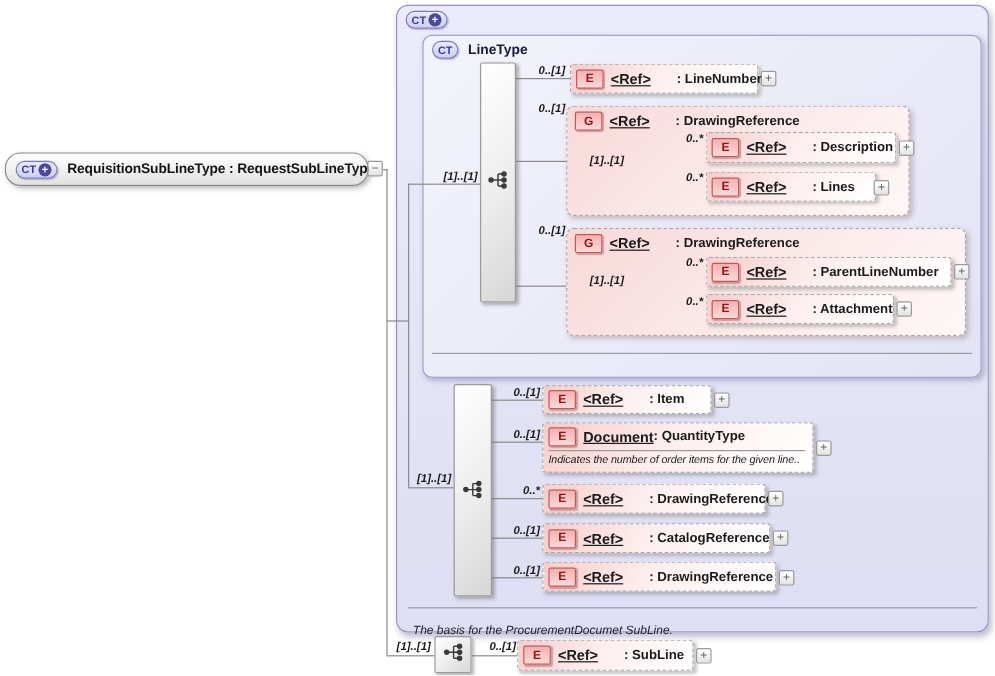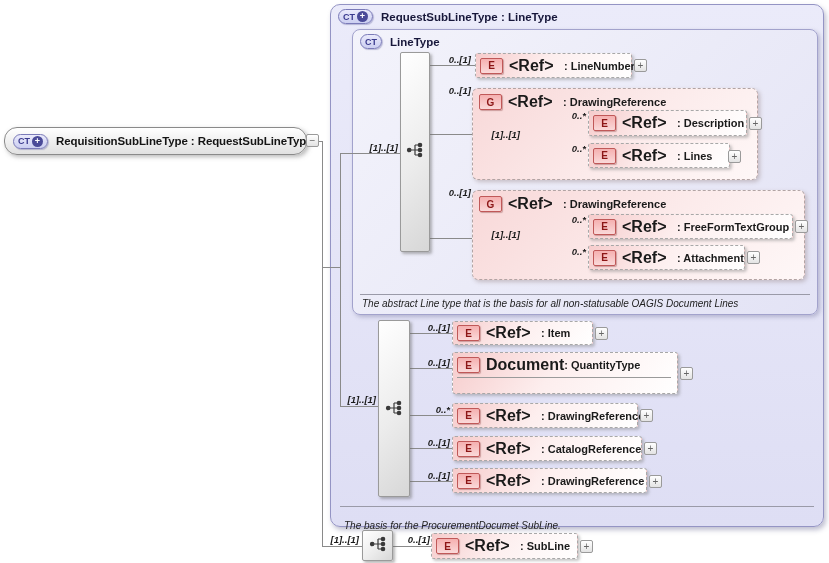--- a/index.html
+++ b/index.html
@@ -47,21 +47,21 @@
 
   
   .ebox{position:absolute;height:25px;box-sizing:border-box;border:1px dashed #a8a8a8;border-radius:3px;
         background:linear-gradient(125deg,#f6cccc 0%,#fdeeee 45%,#ffffff 100%);
         box-shadow:2px 2px 3px rgba(130,130,130,.45);
         display:flex;align-items:center;padding:0 2px 0 4px;white-space:nowrap;}
   .eicon{width:23px;height:16px;box-sizing:border-box;border:1px solid #c05858;border-radius:2px;
          background:linear-gradient(180deg,#f5b0b0,#fad9d9);color:#8c1616;
          font-size:10px;font-weight:bold;display:inline-flex;align-items:center;justify-content:center;
          box-shadow:1px 1px 1px rgba(150,80,80,.45);flex:0 0 auto;}
-  .ename{font-size:16px;font-weight:bold;color:#1a1a1a;margin-left:6px;min-width:55px;display:inline-block;}
+  .ename{font-size:12px;font-weight:bold;color:#1a1a1a;margin-left:6px;min-width:55px;display:inline-block;text-decoration:underline;}
   .etype{font-size:11px;font-weight:bold;color:#1a1a1a;}
 
   
   .gbox{position:absolute;box-sizing:border-box;border:1px dashed #b2a4a4;border-radius:6px;
         background:linear-gradient(135deg,#f8d8d8 0%,#fcebeb 55%,#fef7f7 100%);
         box-shadow:2px 2px 4px rgba(140,120,120,.4);}
   .ghead{display:flex;align-items:center;padding:4px 0 0 6px;white-space:nowrap;}
 
   
   .qbox{display:block;height:42px;padding:3px 6px 0 4px;}
@@ -88,31 +88,29 @@
 <div class="canvas">
 
   <div class="frame1"></div>
   <div class="frame2"></div>
 
   <div class="framehead" style="left:338px;top:9px;">
     <span class="ctpill">
         <span>CT</span>
         <span class="ctplus">+</span>
       </span>
-    <span class="boxtitle">RequestSubLineType : LineType</span>
   </div>
   <div class="framehead" style="left:360px;top:34px;">
     <span class="ctpill">
         <span>CT</span>
       </span>
     <span class="boxtitle">LineType</span>
   </div>
 
   <div class="sep" style="left:360px;top:294px;width:450px;"></div>
-  <div class="note" style="left:362px;top:298px;">The abstract Line type that is the basis for all non-statusable OAGIS Document Lines</div>
   <div class="sep" style="left:340px;top:506px;width:474px;"></div>
   <div class="note" style="left:344px;top:520px;">The basis for the ProcurementDocumet SubLine.</div>
 
   <div class="rootbox">
     <span class="ctpill">
         <span>CT</span>
         <span class="ctplus">+</span>
       </span>
     <span class="roottitle">RequisitionSubLineType : RequestSubLineType</span>
   </div>
@@ -239,21 +237,21 @@
   <div class="ebox" style="left:588px;top:143px;width:142px;">
     <span class="eicon">E</span>
     <span class="ename">&lt;Ref&gt;</span>
     <span class="etype">: Lines</span>
   </div>
   <div class="expander" style="left:728px;top:150px;">+</div>
 
   <div class="ebox" style="left:588px;top:214px;width:205px;">
     <span class="eicon">E</span>
     <span class="ename">&lt;Ref&gt;</span>
-    <span class="etype">: FreeFormTextGroup</span>
+    <span class="etype">: ParentLineNumber</span>
   </div>
   <div class="expander" style="left:795px;top:220px;">+</div>
 
   <div class="ebox" style="left:588px;top:245px;width:157px;">
     <span class="eicon">E</span>
     <span class="ename">&lt;Ref&gt;</span>
     <span class="etype">: Attachment</span>
   </div>
   <div class="expander" style="left:747px;top:251px;">+</div>
 
@@ -264,20 +262,21 @@
   </div>
   <div class="expander" style="left:595px;top:327px;">+</div>
 
   <div class="ebox qbox" style="left:452px;top:352px;width:226px;">
     <div class="qhead">
       <span class="eicon">E</span>
       <span class="ename">Document</span>
       <span class="etype">: QuantityType</span>
     </div>
     <div class="qsep"></div>
+    <div class="qnote">Indicates the number of order items for the given line..</div>
   </div>
   <div class="expander" style="left:680px;top:367px;">+</div>
 
   <div class="ebox" style="left:452px;top:403px;width:186px;">
     <span class="eicon">E</span>
     <span class="ename">&lt;Ref&gt;</span>
     <span class="etype">: DrawingReference</span>
   </div>
   <div class="expander" style="left:640px;top:409px;">+</div>
 

